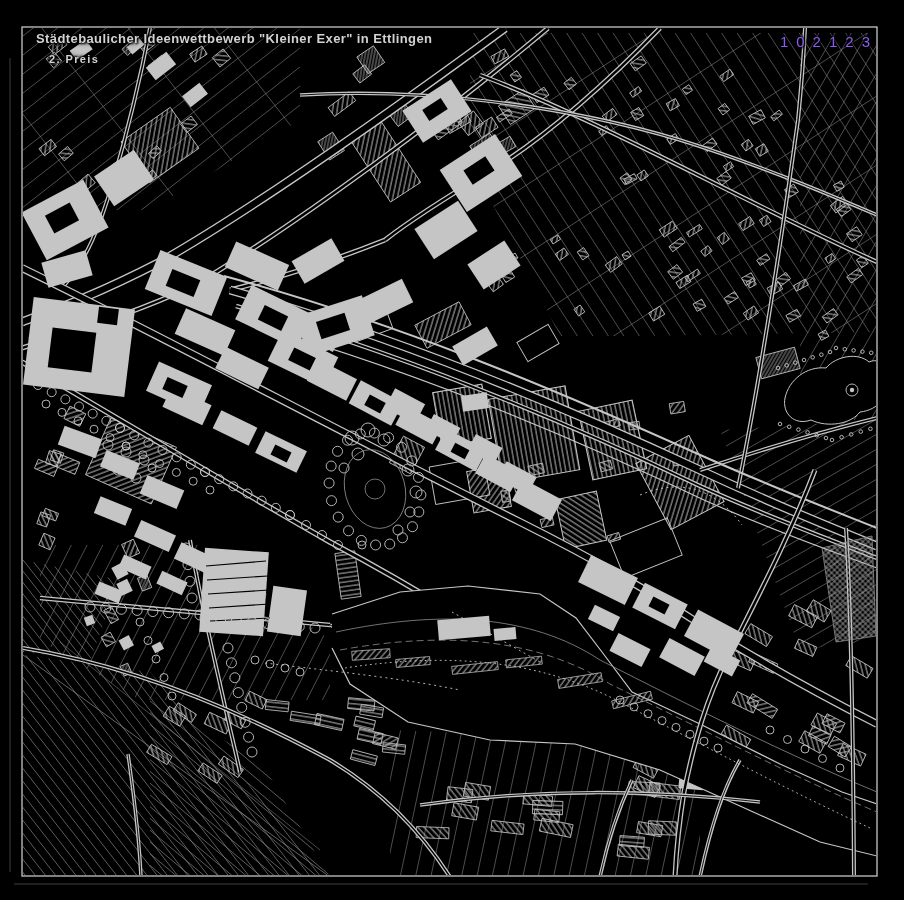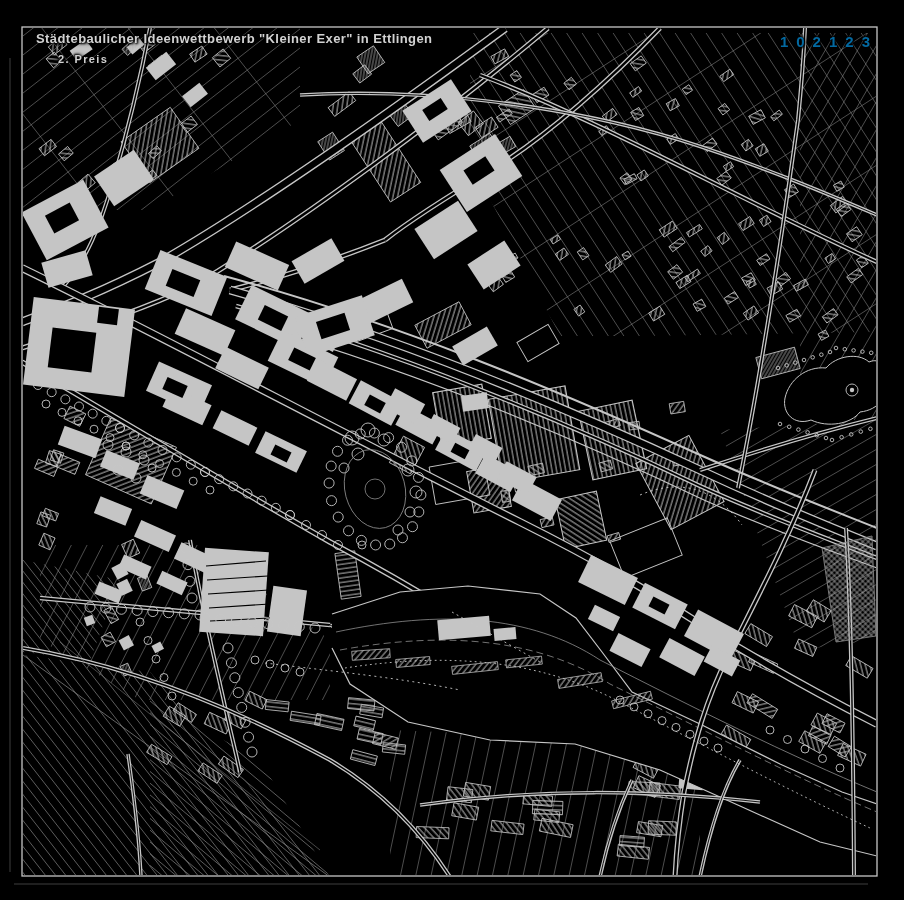--- a/index.html
+++ b/index.html
@@ -1,22 +1,22 @@
 <!DOCTYPE html>
 <html><head>
 <meta charset="utf-8">
 <style>
   html,body{margin:0;padding:0;background:#000;}
   .sheet{position:relative;width:904px;height:900px;background:#000;overflow:hidden;
          font-family:"Liberation Sans",sans-serif;}
   .overlay-text{position:absolute;color:#d2d2d2;white-space:nowrap;
     text-shadow:0 0 3px #000,0 0 5px #000,1px 1px 2px #000,-1px -1px 2px #000;}
   .title{top:31px;left:36px;font-size:13px;font-weight:bold;letter-spacing:.4px;}
-  .prize{top:53px;left:58px;font-size:11px;font-weight:bold;letter-spacing:1.4px;}
-  .sheetno{top:33px;right:26px;font-size:15px;font-weight:700;letter-spacing:8px;color:#0369a1;}
+  .prize{top:53px;left:49px;font-size:11px;font-weight:bold;letter-spacing:1.4px;}
+  .sheetno{top:33px;right:26px;font-size:15px;font-weight:400;letter-spacing:8px;color:#8b5cf6;}
   svg{position:absolute;top:0;left:0;}
 </style>
 </head>
 <body>
 
 <div class="sheet">
   <svg id="map-svg" width="904" height="900" viewBox="0 0 904 900">
       <defs>
         <pattern id="hV" width="4.5" height="4.5" patternUnits="userSpaceOnUse" patternTransform="rotate(0)">
           <path d="M1,0 V4.5" stroke="#b4b4b4" stroke-width="1"></path>

